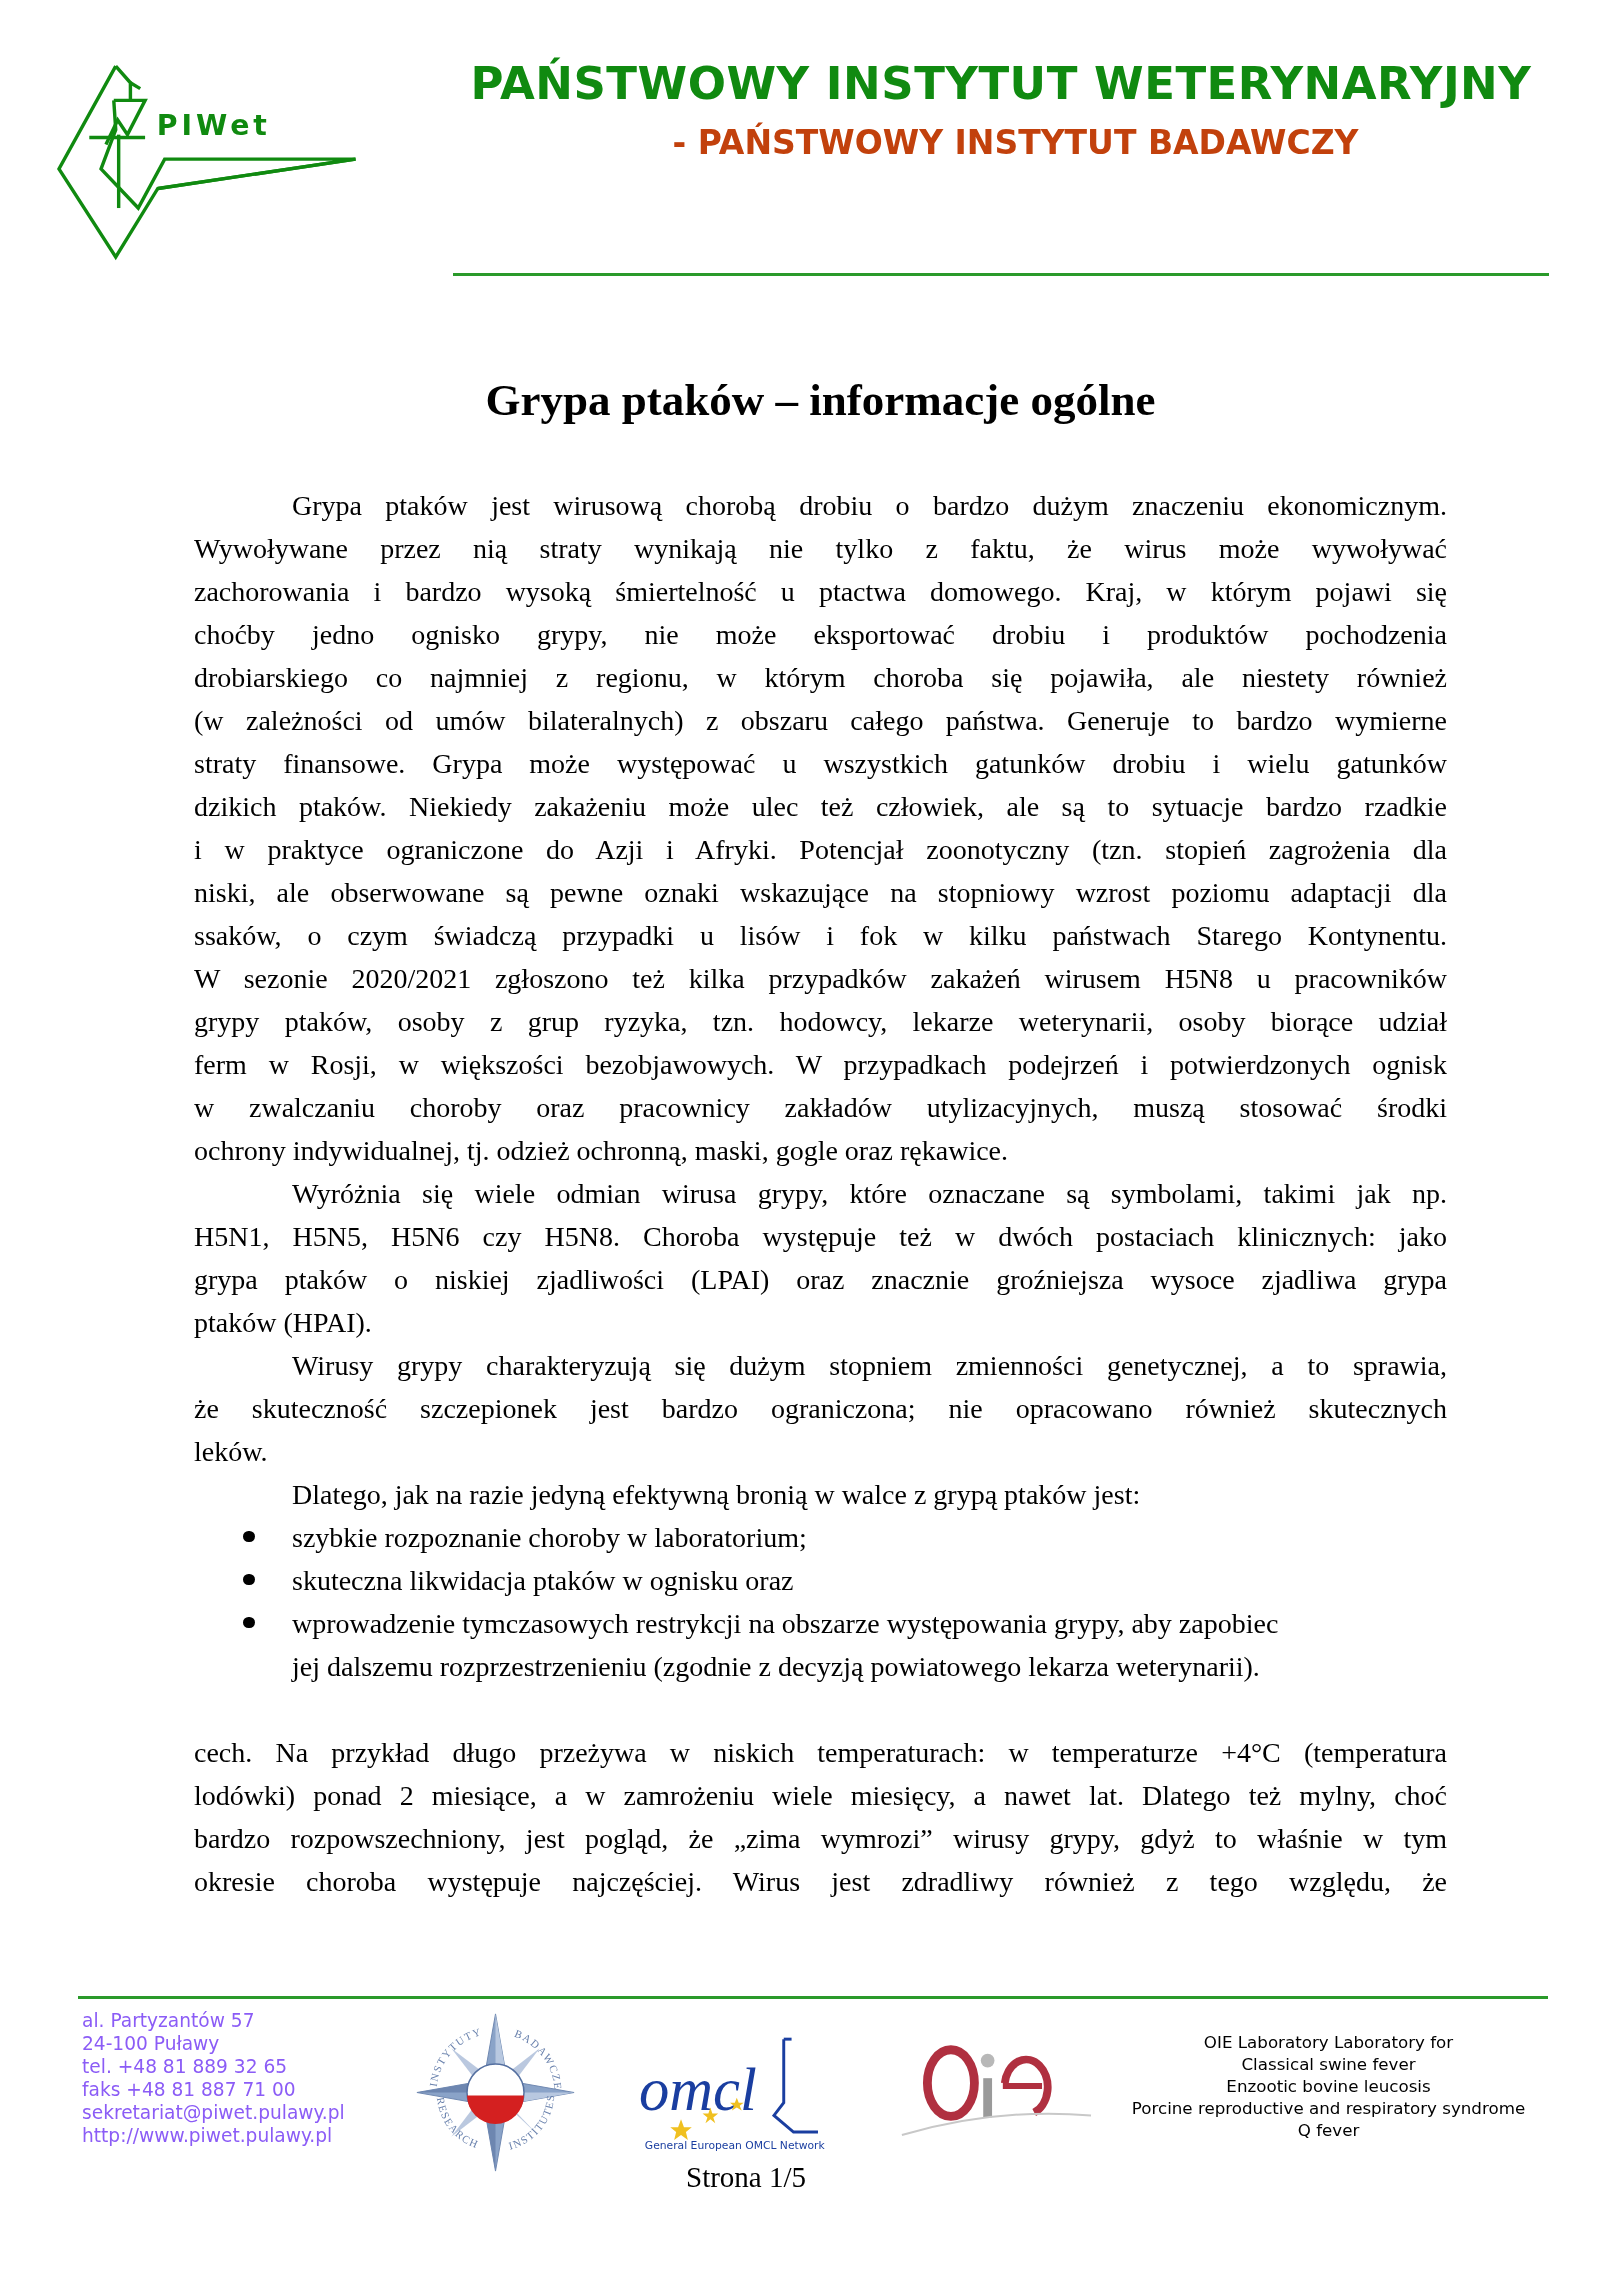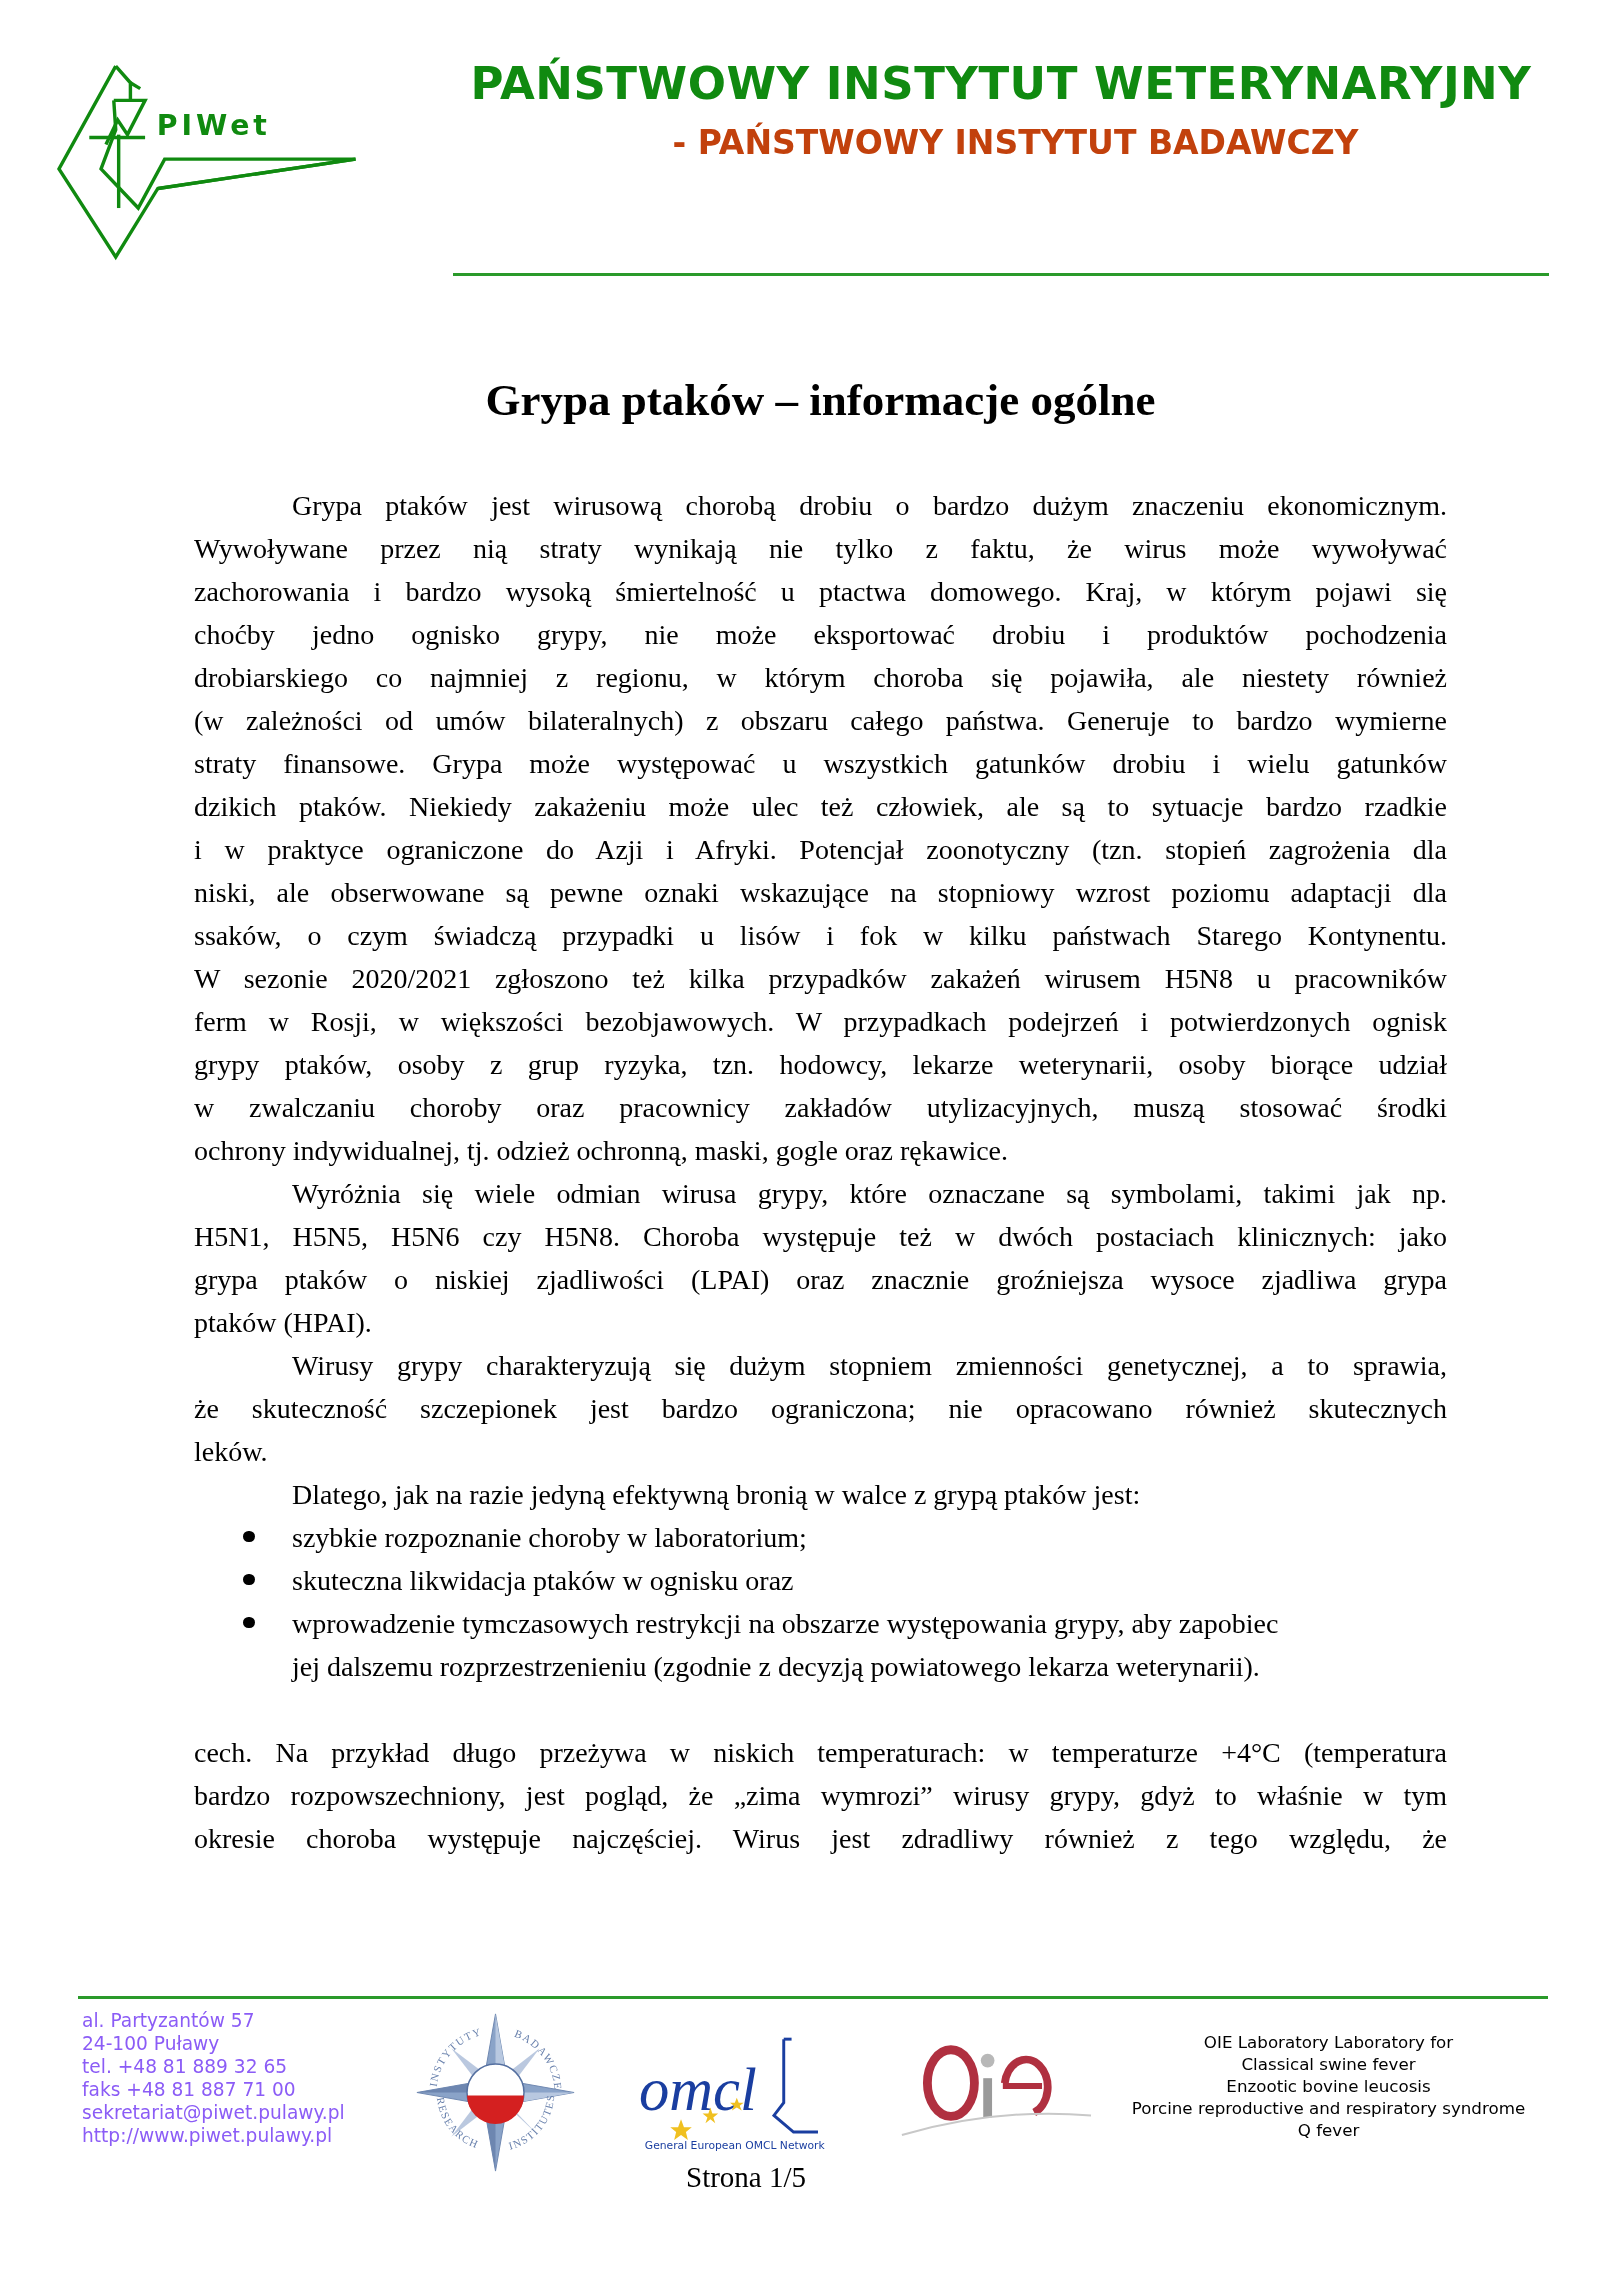--- a/index.html
+++ b/index.html
@@ -56,22 +56,22 @@
     <span class="line">zachorowania i bardzo wysoką śmiertelność u ptactwa domowego.  Kraj, w którym pojawi się</span>
     <span class="line">choćby jedno ognisko grypy, nie może eksportować drobiu i produktów pochodzenia</span>
     <span class="line">drobiarskiego co najmniej z regionu, w którym choroba się pojawiła, ale niestety również</span>
     <span class="line">(w zależności od umów bilateralnych) z obszaru całego państwa. Generuje to bardzo wymierne</span>
     <span class="line">straty finansowe. Grypa może występować u wszystkich gatunków drobiu i wielu gatunków</span>
     <span class="line">dzikich ptaków. Niekiedy zakażeniu może ulec też człowiek, ale są to sytuacje bardzo rzadkie</span>
     <span class="line">i w praktyce ograniczone do Azji i Afryki. Potencjał zoonotyczny (tzn. stopień zagrożenia dla</span>
     <span class="line">niski, ale obserwowane są pewne oznaki wskazujące na stopniowy wzrost poziomu adaptacji dla</span>
     <span class="line">ssaków, o czym świadczą przypadki u lisów i fok w kilku państwach Starego Kontynentu.</span>
     <span class="line">W sezonie 2020/2021 zgłoszono też kilka przypadków zakażeń wirusem H5N8 u pracowników</span>
+    <span class="line">grypy ptaków, osoby z grup ryzyka, tzn. hodowcy, lekarze weterynarii, osoby biorące udział</span>
     <span class="line">ferm w Rosji, w większości bezobjawowych. W przypadkach podejrzeń i potwierdzonych ognisk</span>
-    <span class="line">grypy ptaków, osoby z grup ryzyka, tzn. hodowcy, lekarze weterynarii, osoby biorące udział</span>
     <span class="line">w zwalczaniu choroby oraz pracownicy zakładów utylizacyjnych, muszą stosować środki</span>
     <span class="line last">ochrony indywidualnej, tj. odzież ochronną, maski, gogle oraz rękawice.</span>
   </div>
   <div>
     <span class="line indent">Wyróżnia się wiele odmian wirusa grypy, które oznaczane są symbolami, takimi jak np.</span>
     <span class="line">H5N1, H5N5, H5N6 czy H5N8. Choroba występuje też w dwóch postaciach klinicznych: jako</span>
     <span class="line">grypa ptaków o niskiej zjadliwości (LPAI) oraz znacznie groźniejsza wysoce zjadliwa grypa</span>
     <span class="line last">ptaków (HPAI).</span>
   </div>
   <div>
@@ -93,20 +93,21 @@
     </li>
     <li class="bullet-item">
       <span class="bullet-dot"></span>
       <span class="line last">wprowadzenie tymczasowych restrykcji na obszarze występowania grypy, aby zapobiec</span>
       <span class="line last">jej dalszemu rozprzestrzenieniu (zgodnie z decyzją powiatowego lekarza weterynarii).</span>
     </li>
   </ul>
   <div class="gap"></div>
   <div>
     <span class="line">cech. Na przykład długo przeżywa w niskich temperaturach: w temperaturze +4°C (temperatura</span>
+    <span class="line">lodówki) ponad 2 miesiące, a w zamrożeniu wiele miesięcy, a nawet lat. Dlatego też mylny, choć</span>
     <span class="line">bardzo rozpowszechniony, jest pogląd, że „zima wymrozi” wirusy grypy, gdyż to właśnie w tym</span>
     <span class="line">okresie choroba występuje najczęściej. Wirus jest zdradliwy również z tego względu, że</span>
   </div>
 </div>
 
 <div class="ftr-rule"></div>
 
 <div class="ftr-addr">
   <div>al. Partyzantów 57</div>
   <div>24-100 Puławy</div>

